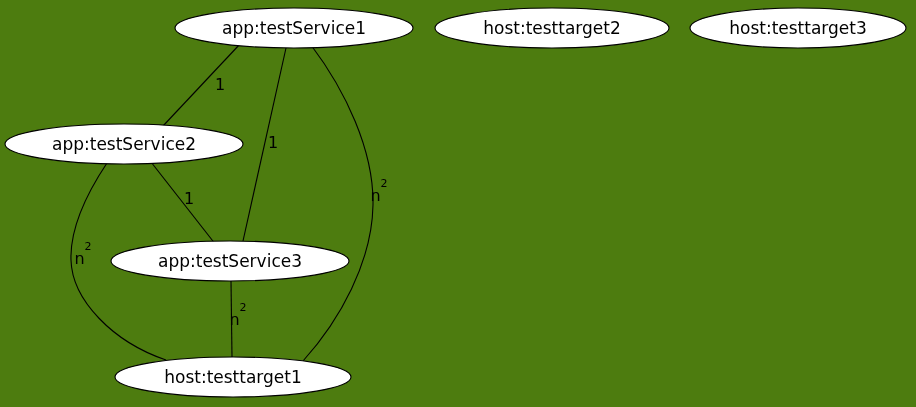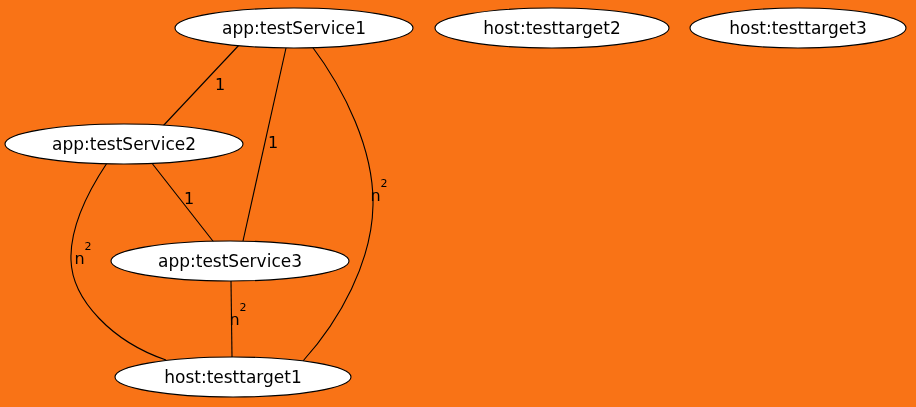--- a/index.html
+++ b/index.html
@@ -7,21 +7,21 @@
     padding: 0;
     background: #ffffff;
   }
   body {
     font-family: "DejaVu Sans", sans-serif;
   }
   #graph-canvas {
     position: relative;
     width: 916px;
     height: 407px;
-    background: #f97316;
+    background: #4d7c0f;
     overflow: hidden;
   }
   svg#graph-svg {
     display: block;
     width: 916px;
     height: 407px;
   }
   .node-ellipse {
     fill: #ffffff;
     stroke: #000000;

